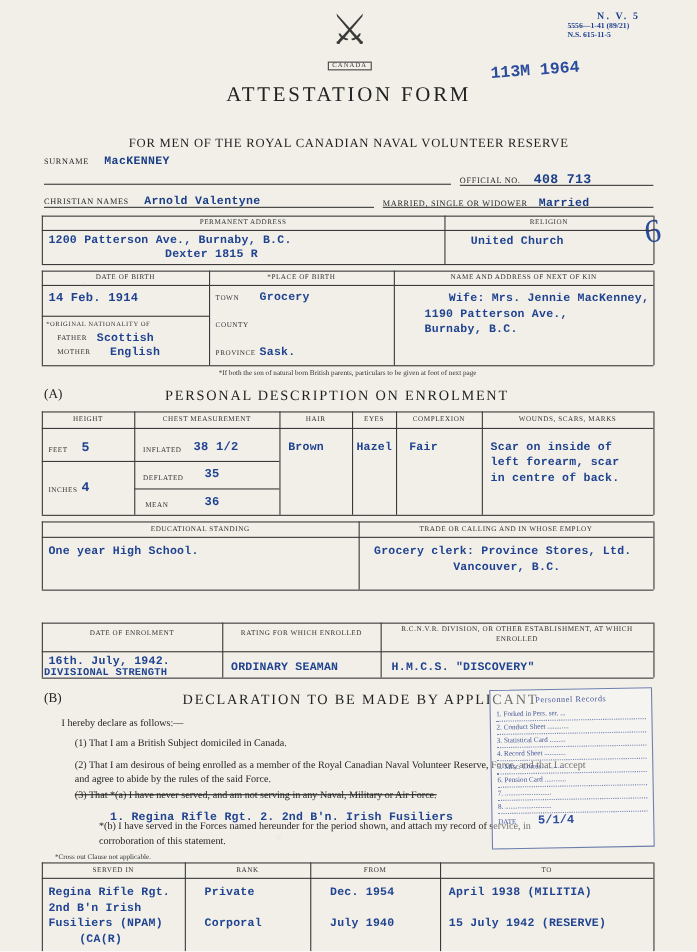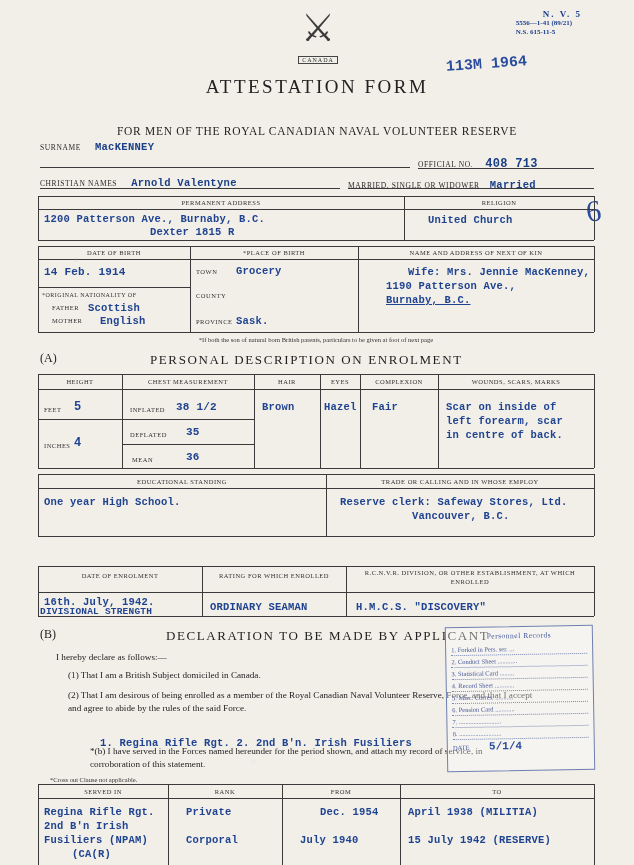--- a/index.html
+++ b/index.html
@@ -276,21 +276,21 @@
 
   <div class="lbl-sm" style="position:absolute; left:196px; top:268px; font-size:6.5px;">Town</div>
   <div class="cellhand" style="left:236px; top:265px;">Grocery</div>
   <div class="lbl-sm" style="position:absolute; left:196px; top:292px; font-size:6.5px;">County</div>
   <div class="cellhand" style="left:236px; top:290px;"></div>
   <div class="lbl-sm" style="position:absolute; left:196px; top:318px; font-size:6.5px;">Province</div>
   <div class="cellhand" style="left:236px; top:315px;">Sask.</div>
 
   <div class="cellhand" style="left:368px; top:266px;margin-left:40px;">Wife: Mrs. Jennie MacKenney,</div>
   <div class="cellhand" style="left:386px; top:280px;">1190 Patterson Ave.,</div>
-  <div class="cellhand" style="left:386px; top:294px;text-decoration:underline;">Burnaby, B.C.</div>
+  <div class="cellhand" style="left:386px; top:294px;">Burnaby, B.C.</div>
 
   <div style="position:absolute; left:38px; top:336px; width:556px; text-align:center; font-family:'Liberation Serif',serif; font-size:6.5px; color:#333;">*If both the son of natural born British parents, particulars to be given at foot of next page</div>
 
   <div class="section-letter" style="position:absolute; left:40px; top:351px;">(A)</div>
   <div class="section-title" style="position:absolute; left:150px; top:352px;">PERSONAL DESCRIPTION ON ENROLMENT</div>
 
   <div class="rule hline" style="left:38px; top:374px; width:556px;"></div>
   <div class="rule hline" style="left:38px; top:389px; width:556px;"></div>
   <div class="rule hline" style="left:38px; top:468px; width:556px;"></div>
   <div class="rule vline" style="left:38px; top:374px; height:94px;"></div>
@@ -334,21 +334,21 @@
   <div class="rule hline" style="left:38px; top:474px; width:556px;"></div>
   <div class="rule hline" style="left:38px; top:488px; width:556px;"></div>
   <div class="rule hline" style="left:38px; top:536px; width:556px;"></div>
   <div class="rule vline" style="left:38px; top:474px; height:62px;"></div>
   <div class="rule vline" style="left:326px; top:474px; height:62px;"></div>
   <div class="rule vline" style="left:594px; top:474px; height:62px;"></div>
 
   <div class="lbl-sm" style="position:absolute; left:38px; top:478px; width:288px; text-align:center;">EDUCATIONAL STANDING</div>
   <div class="lbl-sm" style="position:absolute; left:326px; top:478px; width:268px; text-align:center;">TRADE OR CALLING AND IN WHOSE EMPLOY</div>
   <div class="cellhand" style="left:44px; top:496px;">One year High School.</div>
-  <div class="cellhand" style="left:340px; top:496px;">Reserve clerk:  Safeway Stores, Ltd.</div>
+  <div class="cellhand" style="left:340px; top:496px;">Grocery clerk:  Province Stores, Ltd.</div>
   <div class="cellhand" style="left:412px; top:510px;">Vancouver, B.C.</div>
 
   <div class="rule hline" style="left:38px; top:566px; width:556px;"></div>
   <div class="rule hline" style="left:38px; top:592px; width:556px;"></div>
   <div class="rule hline" style="left:38px; top:616px; width:556px;"></div>
   <div class="rule vline" style="left:38px; top:566px; height:50px;"></div>
   <div class="rule vline" style="left:202px; top:566px; height:50px;"></div>
   <div class="rule vline" style="left:346px; top:566px; height:50px;"></div>
   <div class="rule vline" style="left:594px; top:566px; height:50px;"></div>
 
@@ -360,20 +360,21 @@
   <div class="cellhand" style="left:40px; top:605px; font-size:9.5px;">DIVISIONAL STRENGTH</div>
   <div class="cellhand" style="left:210px; top:601px;">ORDINARY SEAMAN</div>
   <div class="cellhand" style="left:356px; top:601px;">H.M.C.S.  "DISCOVERY"</div>
 
   <div class="section-letter" style="position:absolute; left:40px; top:627px;">(B)</div>
   <div class="section-title" style="position:absolute; left:166px; top:628px;">DECLARATION TO BE MADE BY APPLICANT</div>
 
   <div class="decl-text" style="position:absolute; left:56px; top:651px;">I hereby declare as follows:—</div>
   <div class="decl-text" style="position:absolute; left:68px; top:669px;">(1) That I am a British Subject domiciled in Canada.</div>
   <div class="decl-text" style="position:absolute; left:68px; top:689px; width:468px;">(2) That I am desirous of being enrolled as a member of the Royal Canadian Naval Volunteer Reserve, Force, and that I accept and agree to abide by the rules of the said Force.</div>
+  <div class="decl-text" style="position:absolute; left:68px; top:716px; width:440px; text-decoration: line-through;">(3) That *(a) I have never served, and am not serving in any Naval, Military or Air Force.</div>
   <div class="decl-text" style="position:absolute; left:90px; top:745px; width:440px;">*(b) I have served in the Forces named hereunder for the period shown, and attach my record of service, in corroboration of this statement.</div>
   <div class="cellhand" style="left:100px; top:737px; font-size:10.5px;">1. Regina Rifle Rgt.   2. 2nd B'n. Irish Fusiliers</div>
   <div style="position:absolute; left:50px; top:776px; font-family:'Liberation Serif',serif; font-size:6.5px; color:#333;">*Cross out Clause not applicable.</div>
 
   <div class="stamp">
     <div class="st-title">Personnel Records</div>
     <div class="st-row">1. Forked in Pers. ser. ...</div>
     <div class="st-row">2. Conduct Sheet ............</div>
     <div class="st-row">3. Statistical Card .........</div>
     <div class="st-row">4. Record Sheet ............</div>
@@ -395,21 +396,21 @@
   <div class="rule vline" style="left:400px; top:784px; height:81px;"></div>
   <div class="rule vline" style="left:594px; top:784px; height:81px;"></div>
 
   <div class="lbl-sm" style="position:absolute; left:38px; top:788px; width:130px; text-align:center;">SERVED IN</div>
   <div class="lbl-sm" style="position:absolute; left:168px; top:788px; width:114px; text-align:center;">RANK</div>
   <div class="lbl-sm" style="position:absolute; left:282px; top:788px; width:118px; text-align:center;">FROM</div>
   <div class="lbl-sm" style="position:absolute; left:400px; top:788px; width:194px; text-align:center;">TO</div>
 
   <div class="cellhand" style="left:44px; top:806px;"><span>Regina Rifle Rgt.</span></div>
   <div class="cellhand" style="left:186px; top:806px;">Private</div>
-  <div class="cellhand" style="left:300px; top:806px;margin-left:20px;">Dec. 1954</div>
+  <div class="cellhand" style="left:300px; top:806px;">Dec. 1954</div>
   <div class="cellhand" style="left:408px; top:806px;">April 1938 (MILITIA)</div>
 
   <div class="cellhand" style="left:44px; top:820px;"><span>2nd B'n Irish</span></div>
   <div class="cellhand" style="left:186px; top:834px;">Corporal</div>
   <div class="cellhand" style="left:300px; top:834px;">July 1940</div>
   <div class="cellhand" style="left:408px; top:834px;">15 July 1942 (RESERVE)</div>
 
   <div class="cellhand" style="left:44px; top:834px;"><span>Fusiliers (NPAM)</span></div>
 
   <div class="cellhand" style="left:72px; top:848px;"><span>(CA(R)</span></div>

